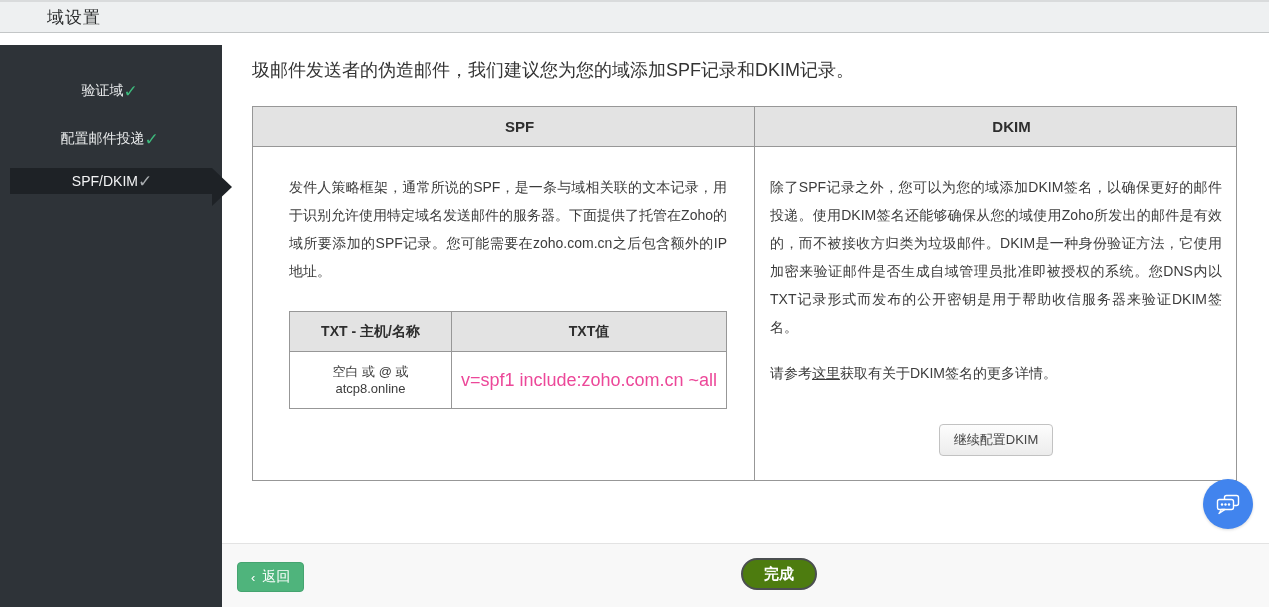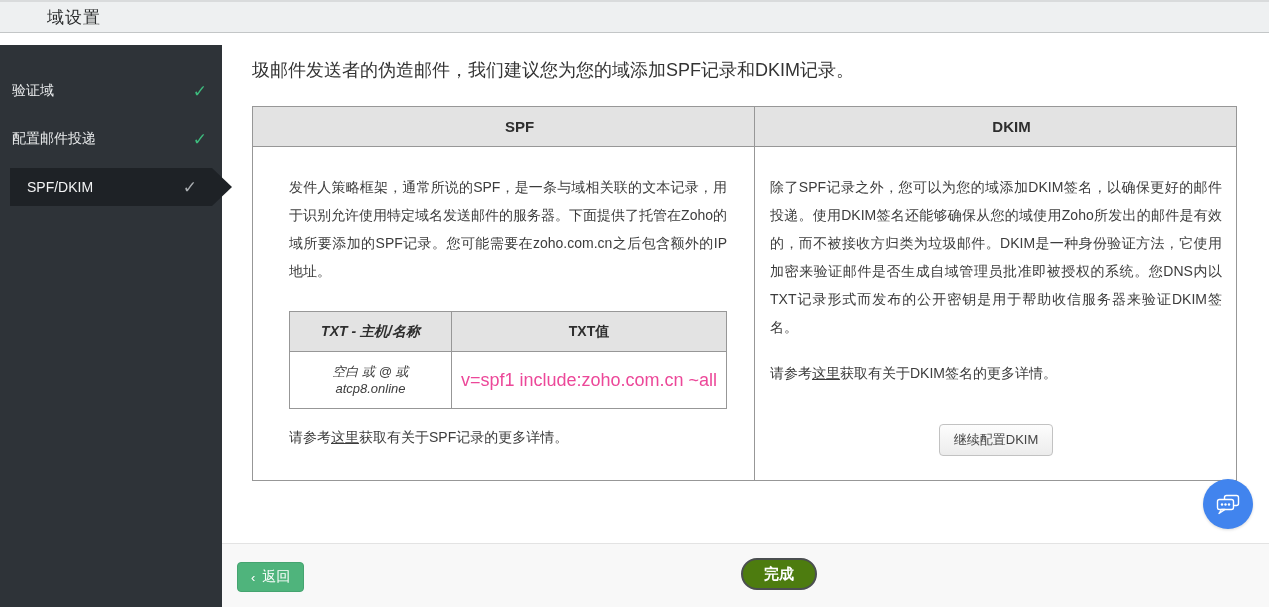--- a/index.html
+++ b/index.html
@@ -28,28 +28,28 @@
   
   .sidebar {
     position: absolute; top: 45px; left: 0; bottom: 0; width: 222px;
     background: #2e3338;
     padding-top: 22px;
     z-index: 4;
   }
   .nav-item {
     position: relative;
     height: 48px;
-    display: flex; align-items: center; justify-content: space-between;
+    display: flex; align-items: center; justify-content: center;
     padding: 0 15px 0 12px;
     color: #e9ebec; font-size: 14px;
     cursor: pointer;
   }
   .nav-item .check { font-size: 17px; font-weight: bold; color: #3dbb7d; }
   .nav-item.selected {
-    height: 38px;
+    height: 26px;
     margin: 5px 10px;
     background: #1e2226;
     color: #f2f3f4;
     padding-left: 17px;
   }
   .nav-item.selected .check { color: #a9adb0; }
   .nav-item.selected::after {
     content: "";
     position: absolute; right: -20px; top: 0;
     border-top: 19px solid transparent;
@@ -104,21 +104,21 @@
     border-bottom: 1px solid #979797;
     display: flex; align-items: center; justify-content: center;
     font-size: 14px; font-weight: bold; color: #2e2e2e;
   }
   .record-table .rt-cell {
     min-height: 56px;
     display: flex; flex-direction: column; align-items: center; justify-content: center;
     font-size: 13px; color: #3c3c3c; line-height: 17px;
     text-align: center;
   }
-  .record-table .bcol1 { border-right: 1px solid #979797; font-style: italic; }
+  .record-table .bcol1 { border-right: 1px solid #979797; }
   .txt-value { color: #ec4899; font-size: 18px; }
 
   .more-line { margin-top: 20px; font-size: 14px; color: #3c3c3c; }
   .more-line .link { text-decoration: underline; cursor: pointer; color: #3c3c3c; }
   .col-body.second .more-line { margin-top: 24px; }
 
   .dkim-btn-row { margin-top: 41px; text-align: center; }
   .dkim-btn {
     display: inline-block;
     padding: 6px 14px;
@@ -211,23 +211,20 @@
         <div class="rt-header">TXT值</div>
         <div class="rt-cell bcol1">
           <span>空白 或 @ 或</span>
           <span>atcp8.online</span>
         </div>
         <div class="rt-cell">
           <span class="txt-value">v=spf1 include:zoho.com.cn ~all</span>
         </div>
       </div>
 
-      <div class="more-line">
-        <span>请参考</span><span class="link">这里</span><span>获取有关于SPF记录的更多详情。</span>
-      </div>
     </div>
 
     <div class="col-body second">
       <div class="desc">除了SPF记录之外，您可以为您的域添加DKIM签名，以确保更好的邮件投递。使用DKIM签名还能够确保从您的域使用Zoho所发出的邮件是有效的，而不被接收方归类为垃圾邮件。DKIM是一种身份验证方法，它使用加密来验证邮件是否生成自域管理员批准即被授权的系统。您DNS内以TXT记录形式而发布的公开密钥是用于帮助收信服务器来验证DKIM签名。</div>
 
       <div class="more-line">
         <span>请参考</span><span class="link">这里</span><span>获取有关于DKIM签名的更多详情。</span>
       </div>
 
       <div class="dkim-btn-row">

